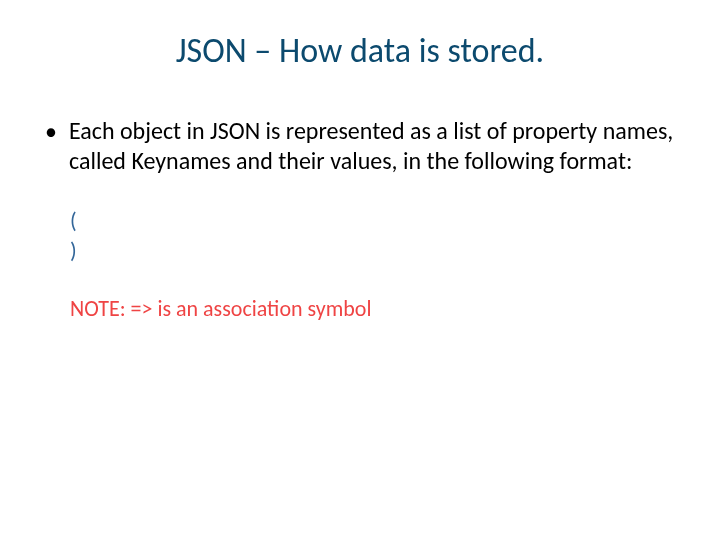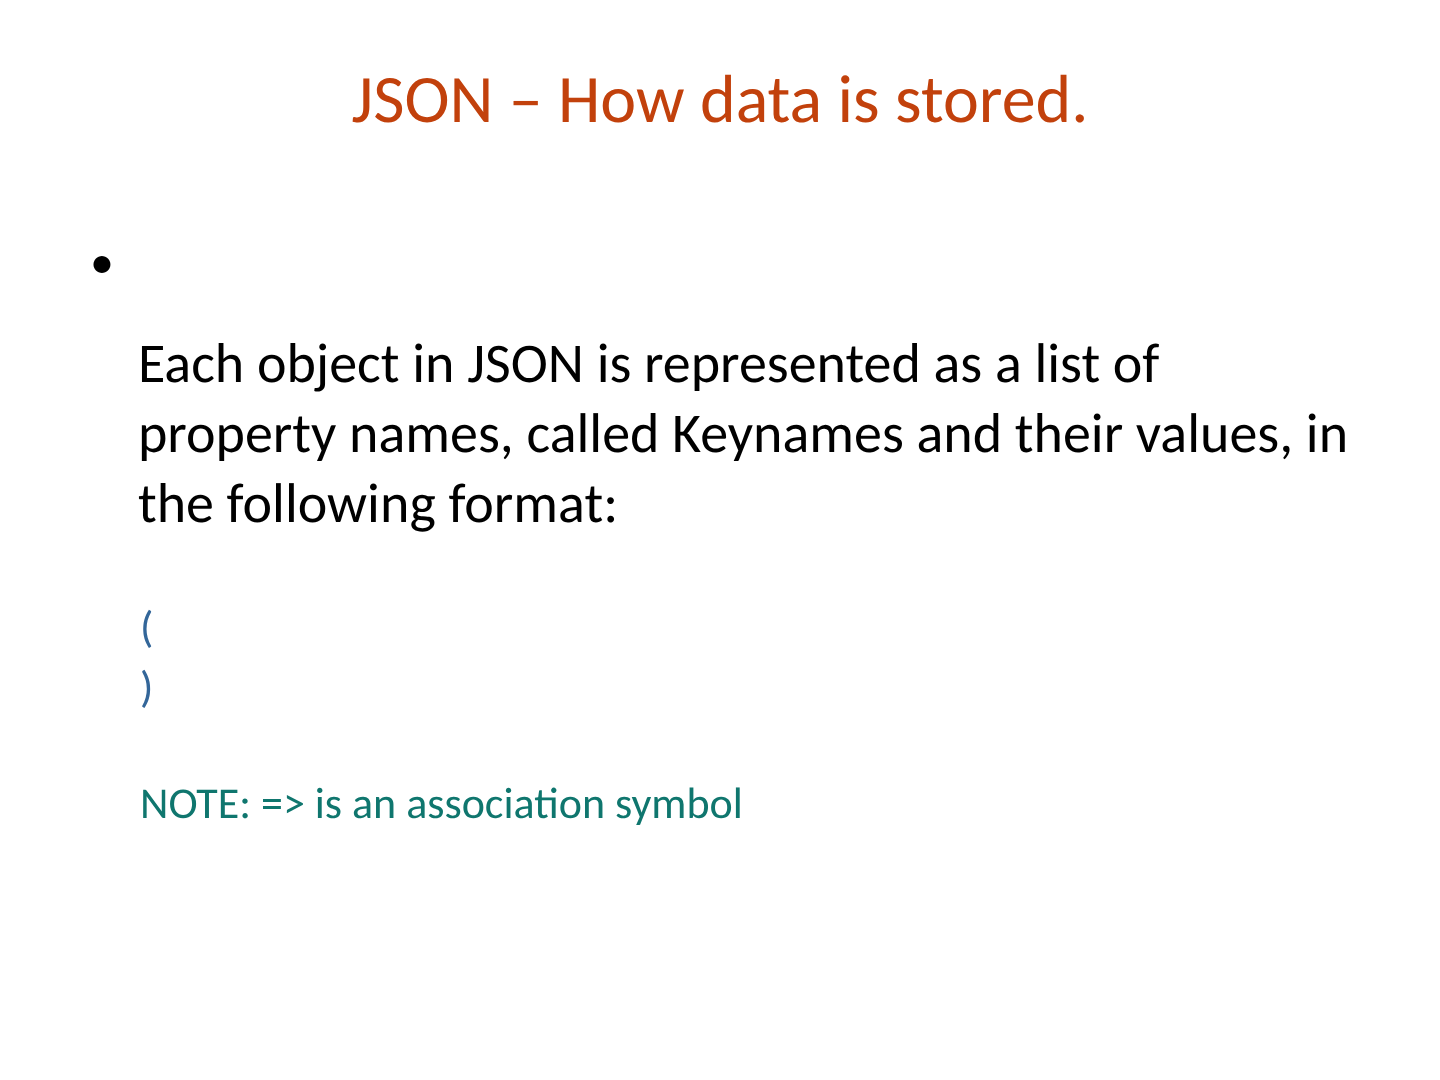--- a/index.html
+++ b/index.html
@@ -15,55 +15,54 @@
       color: #000000;
       padding: 20px 40px;
       position: relative;
     }
     .title {
       font-size: 34px;
       font-weight: normal;
       text-align: center;
       margin-top: 10px;
       margin-bottom: 45px;
-      color: #c2410c;
+      color: #0c4a6e;
     }
     .bullet-item {
       display: flex;
       align-items: flex-start;
       margin-bottom: 30px;
       padding-left: 5px;
     }
     .bullet-marker {
       font-size: 24px;
       line-height: 1.3;
       margin-right: 12px;
       color: #000000;
     }
     .bullet-text {
-      font-size: 28px;
+      font-size: 24px;
       line-height: 1.25;
       color: #000000;
-      margin-top: 48px;
     }
     .code-block {
       padding-left: 30px;
       margin-top: 5px;
     }
     .code-line {
       font-size: 22px;
       line-height: 1.35;
       color: #336699;
     }
     .code-indent {
       padding-left: 12px;
     }
     .note-text {
       font-size: 22px;
-      color: #0f766e;
+      color: #ef4444;
       padding-left: 30px;
       margin-top: 30px;
     }
   </style>
 </head>
 <body>
 
 <h1 class="title">JSON – How data is stored.</h1>
 
 <div class="bullet-item">

